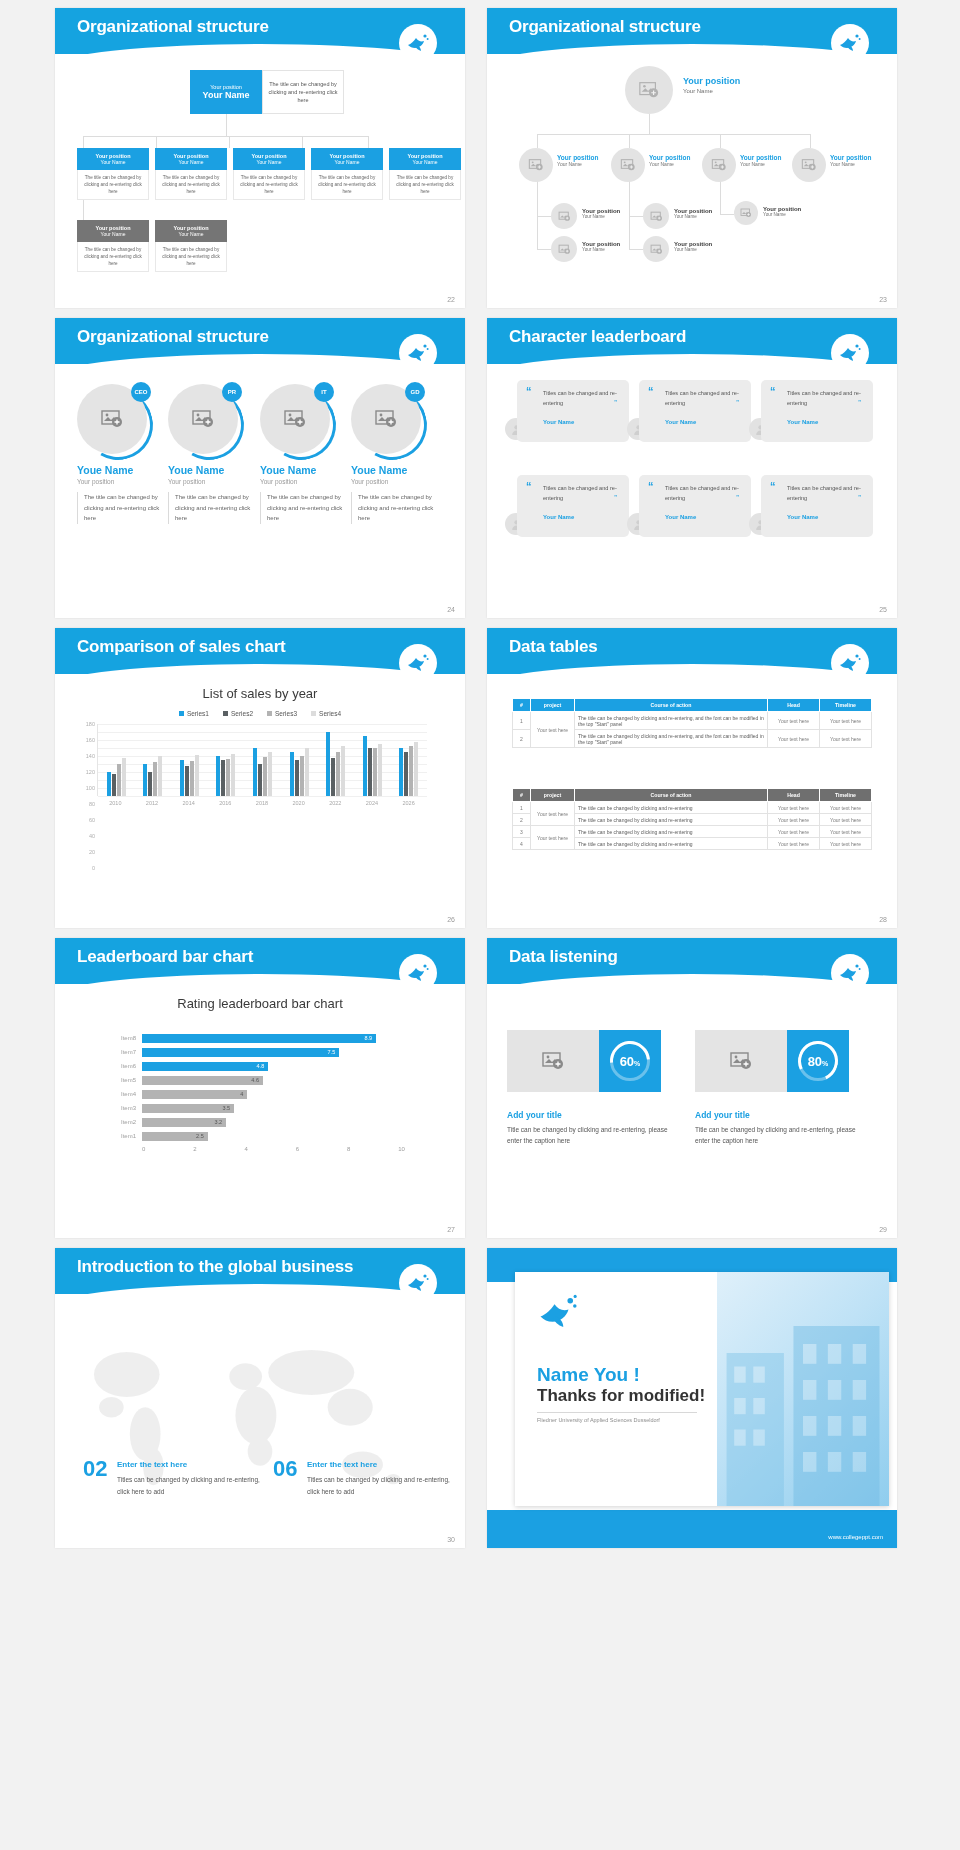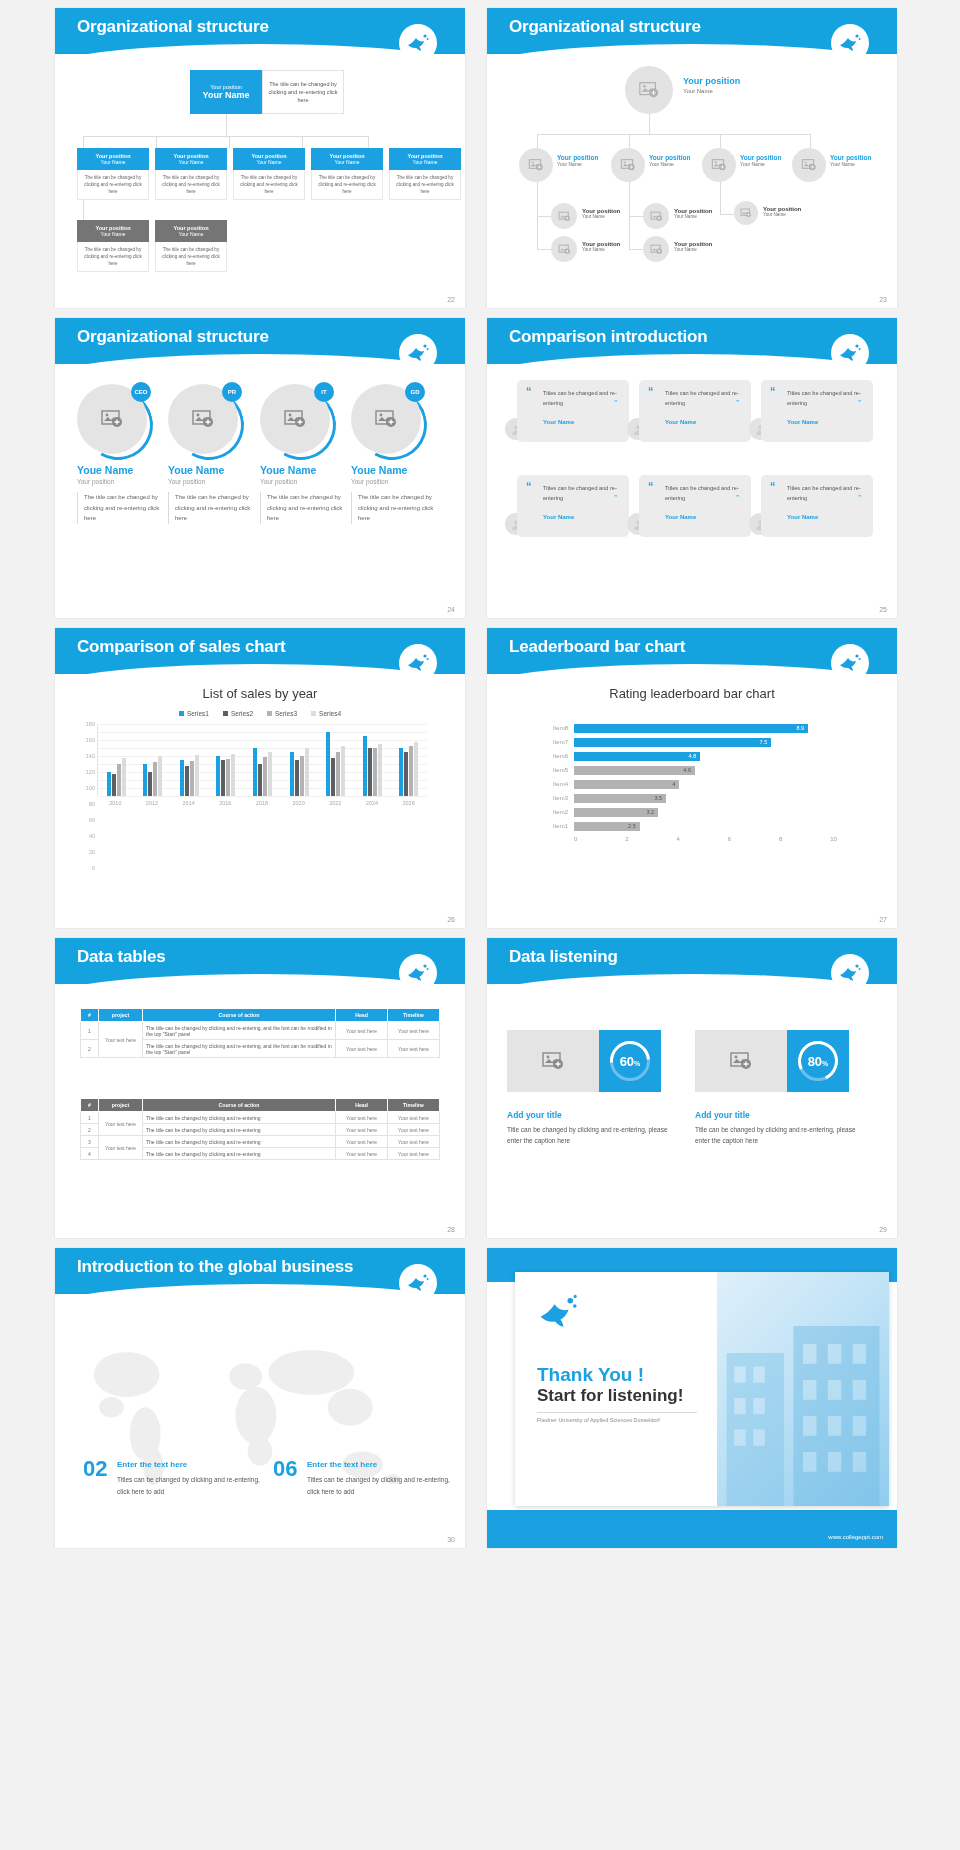--- a/index.html
+++ b/index.html
@@ -546,21 +546,21 @@
       <div class="memtxt">The title can be changed by clicking and re-entering click here</div>
     </div>
 
     <div class="pagenum">24</div>
   </div>
 
   <div class="slide">
     <div class="band">
           <div class="band-curve"></div>
         </div>
-    <div class="band-title">Comparison introduction</div>
+    <div class="band-title">Character leaderboard</div>
     <div class="bird">
       <svg viewBox="0 0 24 24">
             <path fill="#1ba0e2" d="M2 14c3-1 6-4 8-7 2 3 5 4 8 3-1 4-5 7-9 7-3 0-5-1-7-3z"></path>
             <path fill="#1ba0e2" d="M11 14c2 1 4 3 4 6-3-1-5-3-6-5z"></path>
             <circle cx="19" cy="5" r="1.6" fill="#1ba0e2"></circle>
             <circle cx="21.6" cy="8" r="1" fill="#1ba0e2"></circle>
           </svg>
     </div>
 
     <div class="qav" style="left:18px;top:100px;">
@@ -760,97 +760,20 @@
           <span>2014</span>
           <span>2016</span>
           <span>2018</span>
           <span>2020</span>
           <span>2022</span>
           <span>2024</span>
           <span>2026</span>
         </div>
 
     <div class="pagenum">26</div>
-  </div>
-
-  <div class="slide">
-    <div class="band">
-          <div class="band-curve"></div>
-        </div>
-    <div class="band-title">Leaderboard bar chart</div>
-    <div class="bird">
-      <svg viewBox="0 0 24 24">
-            <path fill="#1ba0e2" d="M2 14c3-1 6-4 8-7 2 3 5 4 8 3-1 4-5 7-9 7-3 0-5-1-7-3z"></path>
-            <path fill="#1ba0e2" d="M11 14c2 1 4 3 4 6-3-1-5-3-6-5z"></path>
-            <circle cx="19" cy="5" r="1.6" fill="#1ba0e2"></circle>
-            <circle cx="21.6" cy="8" r="1" fill="#1ba0e2"></circle>
-          </svg>
-    </div>
-
-    <div class="chart-title">Rating leaderboard bar chart</div>
-    <div class="lbplot" id="s27plot">
-          <div class="lbrow">
-            <div class="lblabel">Item8</div>
-            <div class="lbbar" style="width: 234.07px; background: rgb(27, 160, 226);">
-              <span class="lbval">8.9</span>
-            </div>
-          </div>
-          <div class="lbrow">
-            <div class="lblabel">Item7</div>
-            <div class="lbbar" style="width: 197.25px; background: rgb(27, 160, 226);">
-              <span class="lbval">7.5</span>
-            </div>
-          </div>
-          <div class="lbrow">
-            <div class="lblabel">Item6</div>
-            <div class="lbbar" style="width: 126.24px; background: rgb(27, 160, 226);">
-              <span class="lbval">4.8</span>
-            </div>
-          </div>
-          <div class="lbrow">
-            <div class="lblabel">Item5</div>
-            <div class="lbbar" style="width: 120.98px; background: rgb(179, 179, 179);">
-              <span class="lbval" style="color: rgb(85, 85, 85);">4.6</span>
-            </div>
-          </div>
-          <div class="lbrow">
-            <div class="lblabel">Item4</div>
-            <div class="lbbar" style="width: 105.2px; background: rgb(179, 179, 179);">
-              <span class="lbval" style="color: rgb(85, 85, 85);">4</span>
-            </div>
-          </div>
-          <div class="lbrow">
-            <div class="lblabel">Item3</div>
-            <div class="lbbar" style="width: 92.05px; background: rgb(179, 179, 179);">
-              <span class="lbval" style="color: rgb(85, 85, 85);">3.5</span>
-            </div>
-          </div>
-          <div class="lbrow">
-            <div class="lblabel">Item2</div>
-            <div class="lbbar" style="width: 84.16px; background: rgb(179, 179, 179);">
-              <span class="lbval" style="color: rgb(85, 85, 85);">3.2</span>
-            </div>
-          </div>
-          <div class="lbrow">
-            <div class="lblabel">Item1</div>
-            <div class="lbbar" style="width: 65.75px; background: rgb(179, 179, 179);">
-              <span class="lbval" style="color: rgb(85, 85, 85);">2.5</span>
-            </div>
-          </div>
-        </div>
-    <div class="lbaxis" id="s27x">
-          <span>0</span>
-          <span>2</span>
-          <span>4</span>
-          <span>6</span>
-          <span>8</span>
-          <span>10</span>
-        </div>
-
-    <div class="pagenum">27</div>
   </div>
 
   <div class="slide">
     <div class="band">
           <div class="band-curve"></div>
         </div>
     <div class="band-title">Data tables</div>
     <div class="bird">
       <svg viewBox="0 0 24 24">
             <path fill="#1ba0e2" d="M2 14c3-1 6-4 8-7 2 3 5 4 8 3-1 4-5 7-9 7-3 0-5-1-7-3z"></path>
@@ -921,20 +844,97 @@
         <tr>
           <td class="c">4</td>
           <td>The title can be changed by clicking and re-entering</td>
           <td class="c">Your text here</td>
           <td class="c">Your text here</td>
         </tr>
       </tbody>
     </table>
 
     <div class="pagenum">28</div>
+  </div>
+
+  <div class="slide">
+    <div class="band">
+          <div class="band-curve"></div>
+        </div>
+    <div class="band-title">Leaderboard bar chart</div>
+    <div class="bird">
+      <svg viewBox="0 0 24 24">
+            <path fill="#1ba0e2" d="M2 14c3-1 6-4 8-7 2 3 5 4 8 3-1 4-5 7-9 7-3 0-5-1-7-3z"></path>
+            <path fill="#1ba0e2" d="M11 14c2 1 4 3 4 6-3-1-5-3-6-5z"></path>
+            <circle cx="19" cy="5" r="1.6" fill="#1ba0e2"></circle>
+            <circle cx="21.6" cy="8" r="1" fill="#1ba0e2"></circle>
+          </svg>
+    </div>
+
+    <div class="chart-title">Rating leaderboard bar chart</div>
+    <div class="lbplot" id="s27plot">
+          <div class="lbrow">
+            <div class="lblabel">Item8</div>
+            <div class="lbbar" style="width: 234.07px; background: rgb(27, 160, 226);">
+              <span class="lbval">8.9</span>
+            </div>
+          </div>
+          <div class="lbrow">
+            <div class="lblabel">Item7</div>
+            <div class="lbbar" style="width: 197.25px; background: rgb(27, 160, 226);">
+              <span class="lbval">7.5</span>
+            </div>
+          </div>
+          <div class="lbrow">
+            <div class="lblabel">Item6</div>
+            <div class="lbbar" style="width: 126.24px; background: rgb(27, 160, 226);">
+              <span class="lbval">4.8</span>
+            </div>
+          </div>
+          <div class="lbrow">
+            <div class="lblabel">Item5</div>
+            <div class="lbbar" style="width: 120.98px; background: rgb(179, 179, 179);">
+              <span class="lbval" style="color: rgb(85, 85, 85);">4.6</span>
+            </div>
+          </div>
+          <div class="lbrow">
+            <div class="lblabel">Item4</div>
+            <div class="lbbar" style="width: 105.2px; background: rgb(179, 179, 179);">
+              <span class="lbval" style="color: rgb(85, 85, 85);">4</span>
+            </div>
+          </div>
+          <div class="lbrow">
+            <div class="lblabel">Item3</div>
+            <div class="lbbar" style="width: 92.05px; background: rgb(179, 179, 179);">
+              <span class="lbval" style="color: rgb(85, 85, 85);">3.5</span>
+            </div>
+          </div>
+          <div class="lbrow">
+            <div class="lblabel">Item2</div>
+            <div class="lbbar" style="width: 84.16px; background: rgb(179, 179, 179);">
+              <span class="lbval" style="color: rgb(85, 85, 85);">3.2</span>
+            </div>
+          </div>
+          <div class="lbrow">
+            <div class="lblabel">Item1</div>
+            <div class="lbbar" style="width: 65.75px; background: rgb(179, 179, 179);">
+              <span class="lbval" style="color: rgb(85, 85, 85);">2.5</span>
+            </div>
+          </div>
+        </div>
+    <div class="lbaxis" id="s27x">
+          <span>0</span>
+          <span>2</span>
+          <span>4</span>
+          <span>6</span>
+          <span>8</span>
+          <span>10</span>
+        </div>
+
+    <div class="pagenum">27</div>
   </div>
 
   <div class="slide">
     <div class="band">
           <div class="band-curve"></div>
         </div>
     <div class="band-title">Data listening</div>
     <div class="bird">
       <svg viewBox="0 0 24 24">
             <path fill="#1ba0e2" d="M2 14c3-1 6-4 8-7 2 3 5 4 8 3-1 4-5 7-9 7-3 0-5-1-7-3z"></path>
@@ -1059,22 +1059,22 @@
         </div>
         <div class="ty-bird">
           <svg viewBox="0 0 24 24" width="42" height="42">
                 <path fill="#1ba0e2" d="M2 14c3-1 6-4 8-7 2 3 5 4 8 3-1 4-5 7-9 7-3 0-5-1-7-3z"></path>
                 <path fill="#1ba0e2" d="M11 14c2 1 4 3 4 6-3-1-5-3-6-5z"></path>
                 <circle cx="19" cy="5" r="1.6" fill="#1ba0e2"></circle>
                 <circle cx="21.6" cy="8" r="1" fill="#1ba0e2"></circle>
                 <circle cx="21.8" cy="2.5" r="0.9" fill="#1ba0e2"></circle>
               </svg>
         </div>
-        <div class="ty-h1">Thank You !</div>
-        <div class="ty-h2">Start for listening!</div>
+        <div class="ty-h1">Name You !</div>
+        <div class="ty-h2">Thanks for modified!</div>
         <div class="ty-rule"></div>
         <div class="ty-sub">Fliedner University of Applied Sciences Dusseldorf</div>
       </div>
       <div class="ty-footer">www.collegeppt.com</div>
     </div>
   </div>
 
 </div>
 </div>
 

